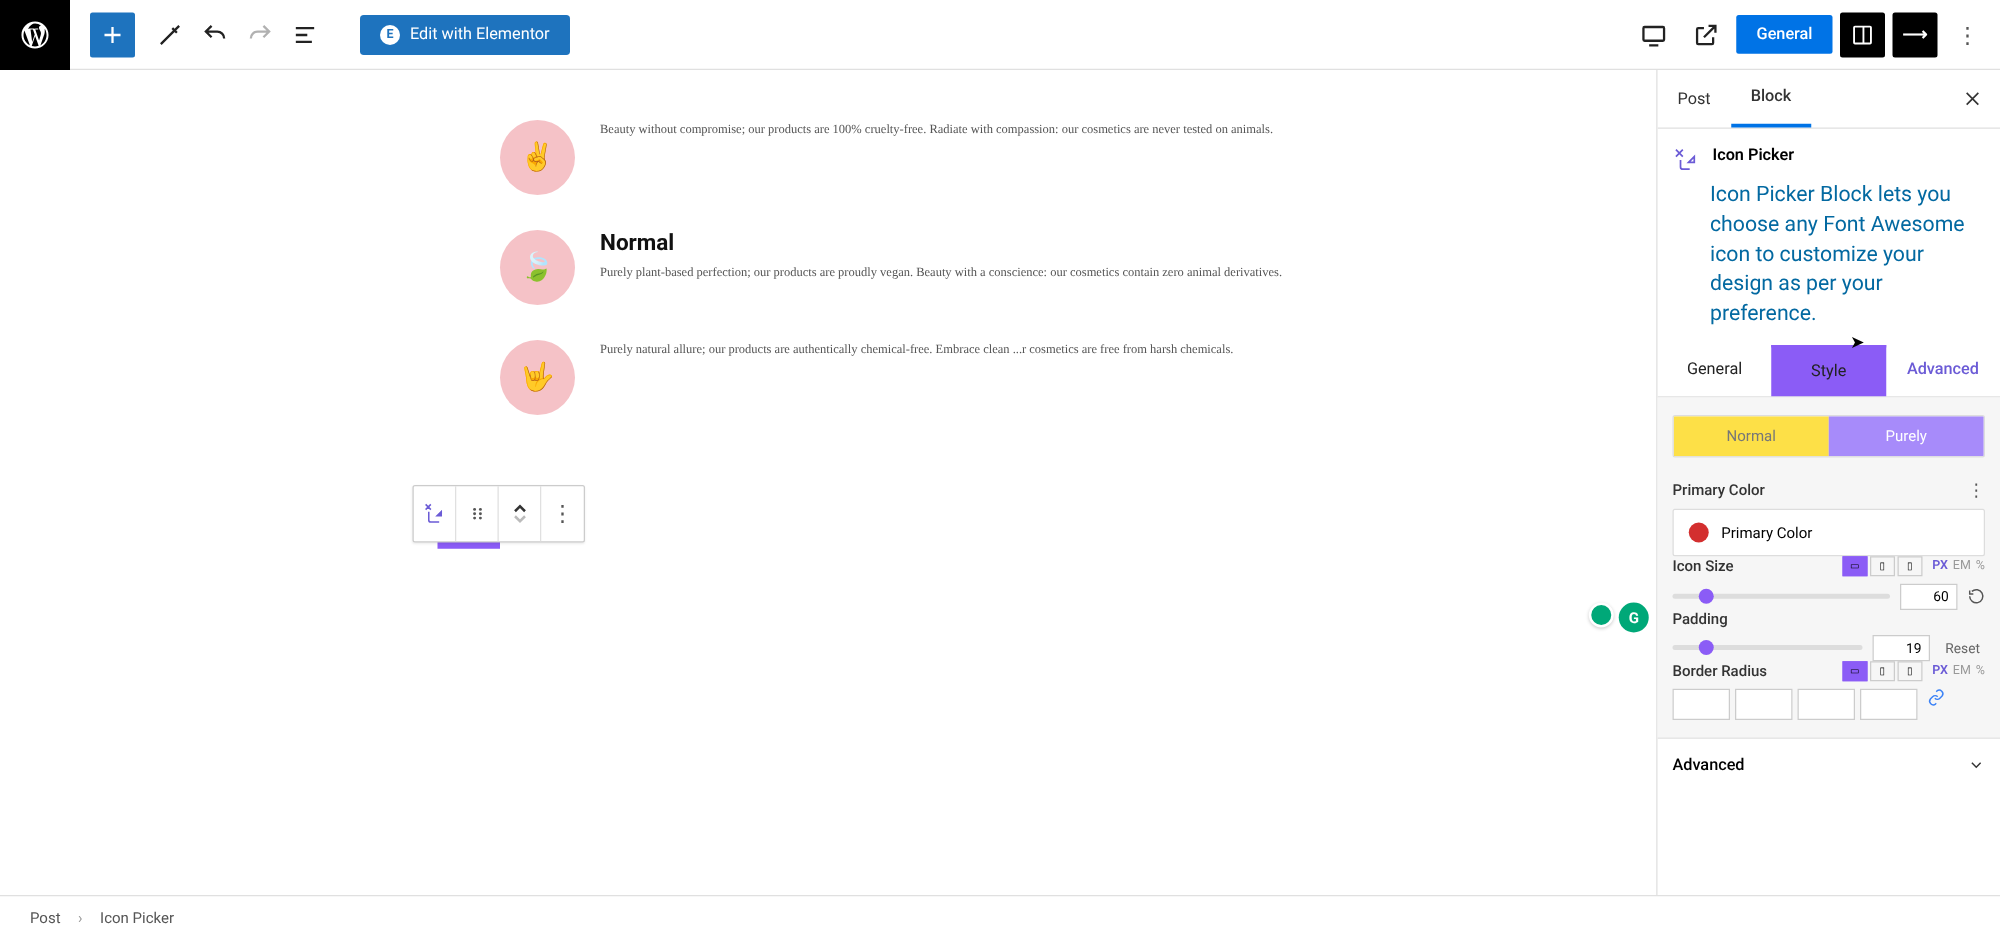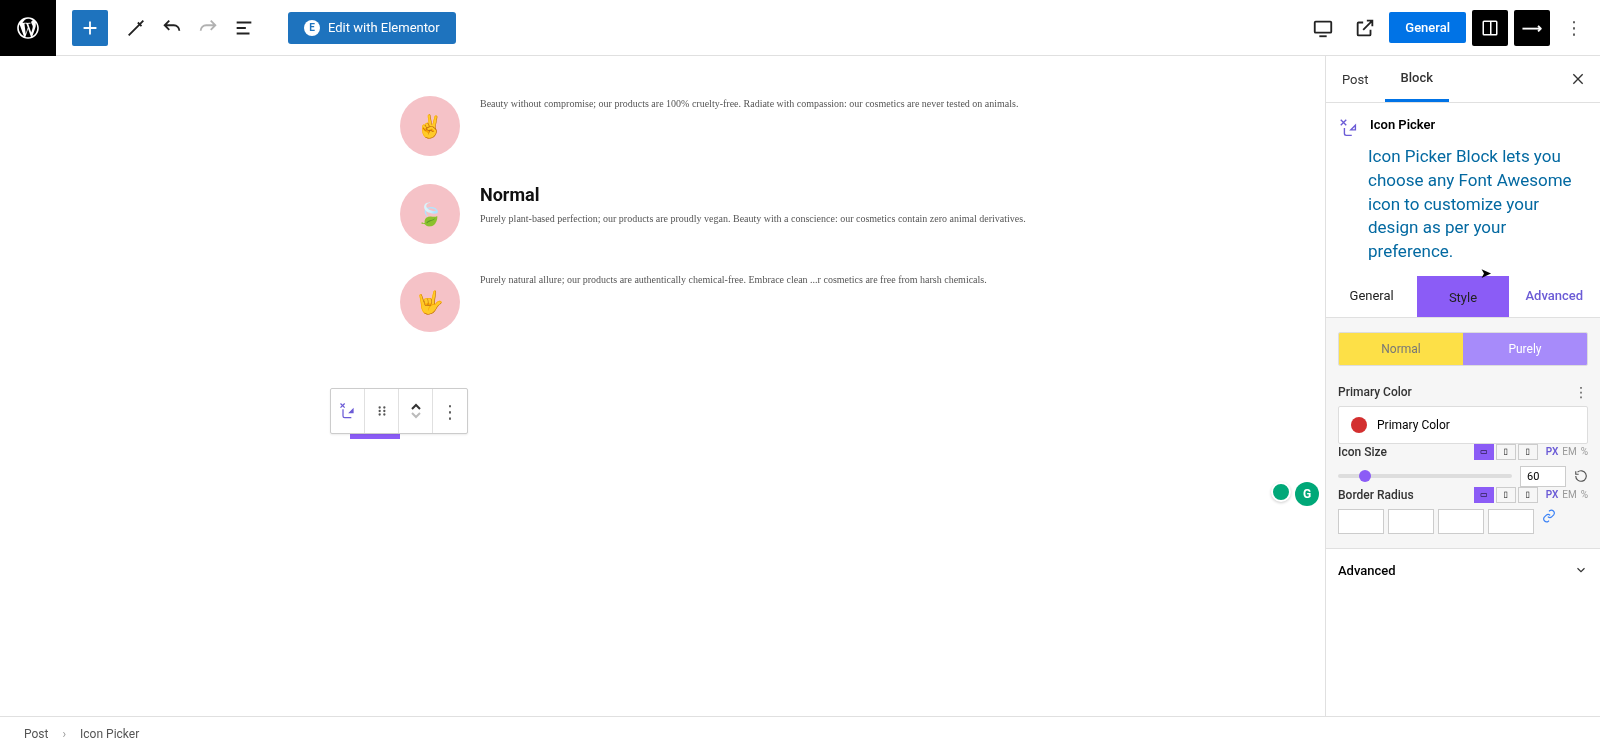--- a/index.html
+++ b/index.html
@@ -72,21 +72,21 @@
 
 .responsive-icons { display: flex; gap: 2px; }
 .resp-icon { width: 20px; height: 16px; border: 1px solid #ccc; display: flex; align-items: center; justify-content: center; font-size: 8px; cursor: pointer; }
 .resp-icon.active { background: #8b5cf6; border-color: #8b5cf6; }
 .unit-group { display: flex; gap: 4px; font-size: 10px; color: #999; }
 .unit-group .active { color: #6b5bd6; font-weight: 600; }
 
 .slider-row { display: flex; align-items: center; gap: 8px; }
 .slider { flex: 1; height: 4px; background: #ddd; border-radius: 2px; position: relative; cursor: pointer; }
 .slider-thumb { position: absolute; width: 12px; height: 12px; background: #8b5cf6; border-radius: 50%; top: -4px; }
-.slider-input { width: 46px; border: 1px solid #ccc; padding: 3px 6px; font-size: 11px; text-align: left; }
+.slider-input { width: 46px; border: 1px solid #ccc; padding: 3px 6px; font-size: 11px; text-align: right; }
 .reset-btn { font-size: 11px; color: #666; cursor: pointer; padding: 2px 4px; }
 .reset-icon { width: 14px; height: 14px; cursor: pointer; }
 
 .box-inputs { display: flex; gap: 4px; }
 .box-inputs input { width: 46px; border: 1px solid #ccc; padding: 5px 4px; font-size: 11px; background:#fff; }
 .link-icon { color: #3b82f6; cursor: pointer; margin-left: 4px; }
 
 .sb-advanced { padding: 14px 12px; border-top: 1px solid #e0e0e0; display:flex; justify-content: space-between; align-items:center; cursor:pointer; font-size:13px; font-weight:500;}
 
 
@@ -301,20 +301,32 @@
           <div class="slider">
               <div class="slider-thumb" style="left:12%"></div>
             </div>
           <input class="slider-input" value="60" style="">
           <svg class="reset-icon" viewBox="0 0 24 24" fill="none" stroke="#555" stroke-width="2">
               <path d="M3 12 a9 9 0 1 0 3-6.7 M3 4 v5 h5"></path>
             </svg>
         </div>
       </div>
 
+      <div class="sb-field">
+        <div class="sb-field-row">
+          <span class="sb-label">Padding</span>
+        </div>
+        <div class="slider-row">
+          <div class="slider">
+              <div class="slider-thumb" style="left:14%"></div>
+            </div>
+          <input class="slider-input" value="19" style="">
+          <span class="reset-btn">Reset</span>
+        </div>
+      </div>
 
       <div class="sb-field">
         <div class="sb-field-row">
           <span class="sb-label">Border Radius</span>
           <div style="display:flex;align-items:center;gap:8px">
             <div class="responsive-icons">
               <div class="resp-icon active">▭</div>
               <div class="resp-icon">▯</div>
               <div class="resp-icon">▯</div>
             </div>

